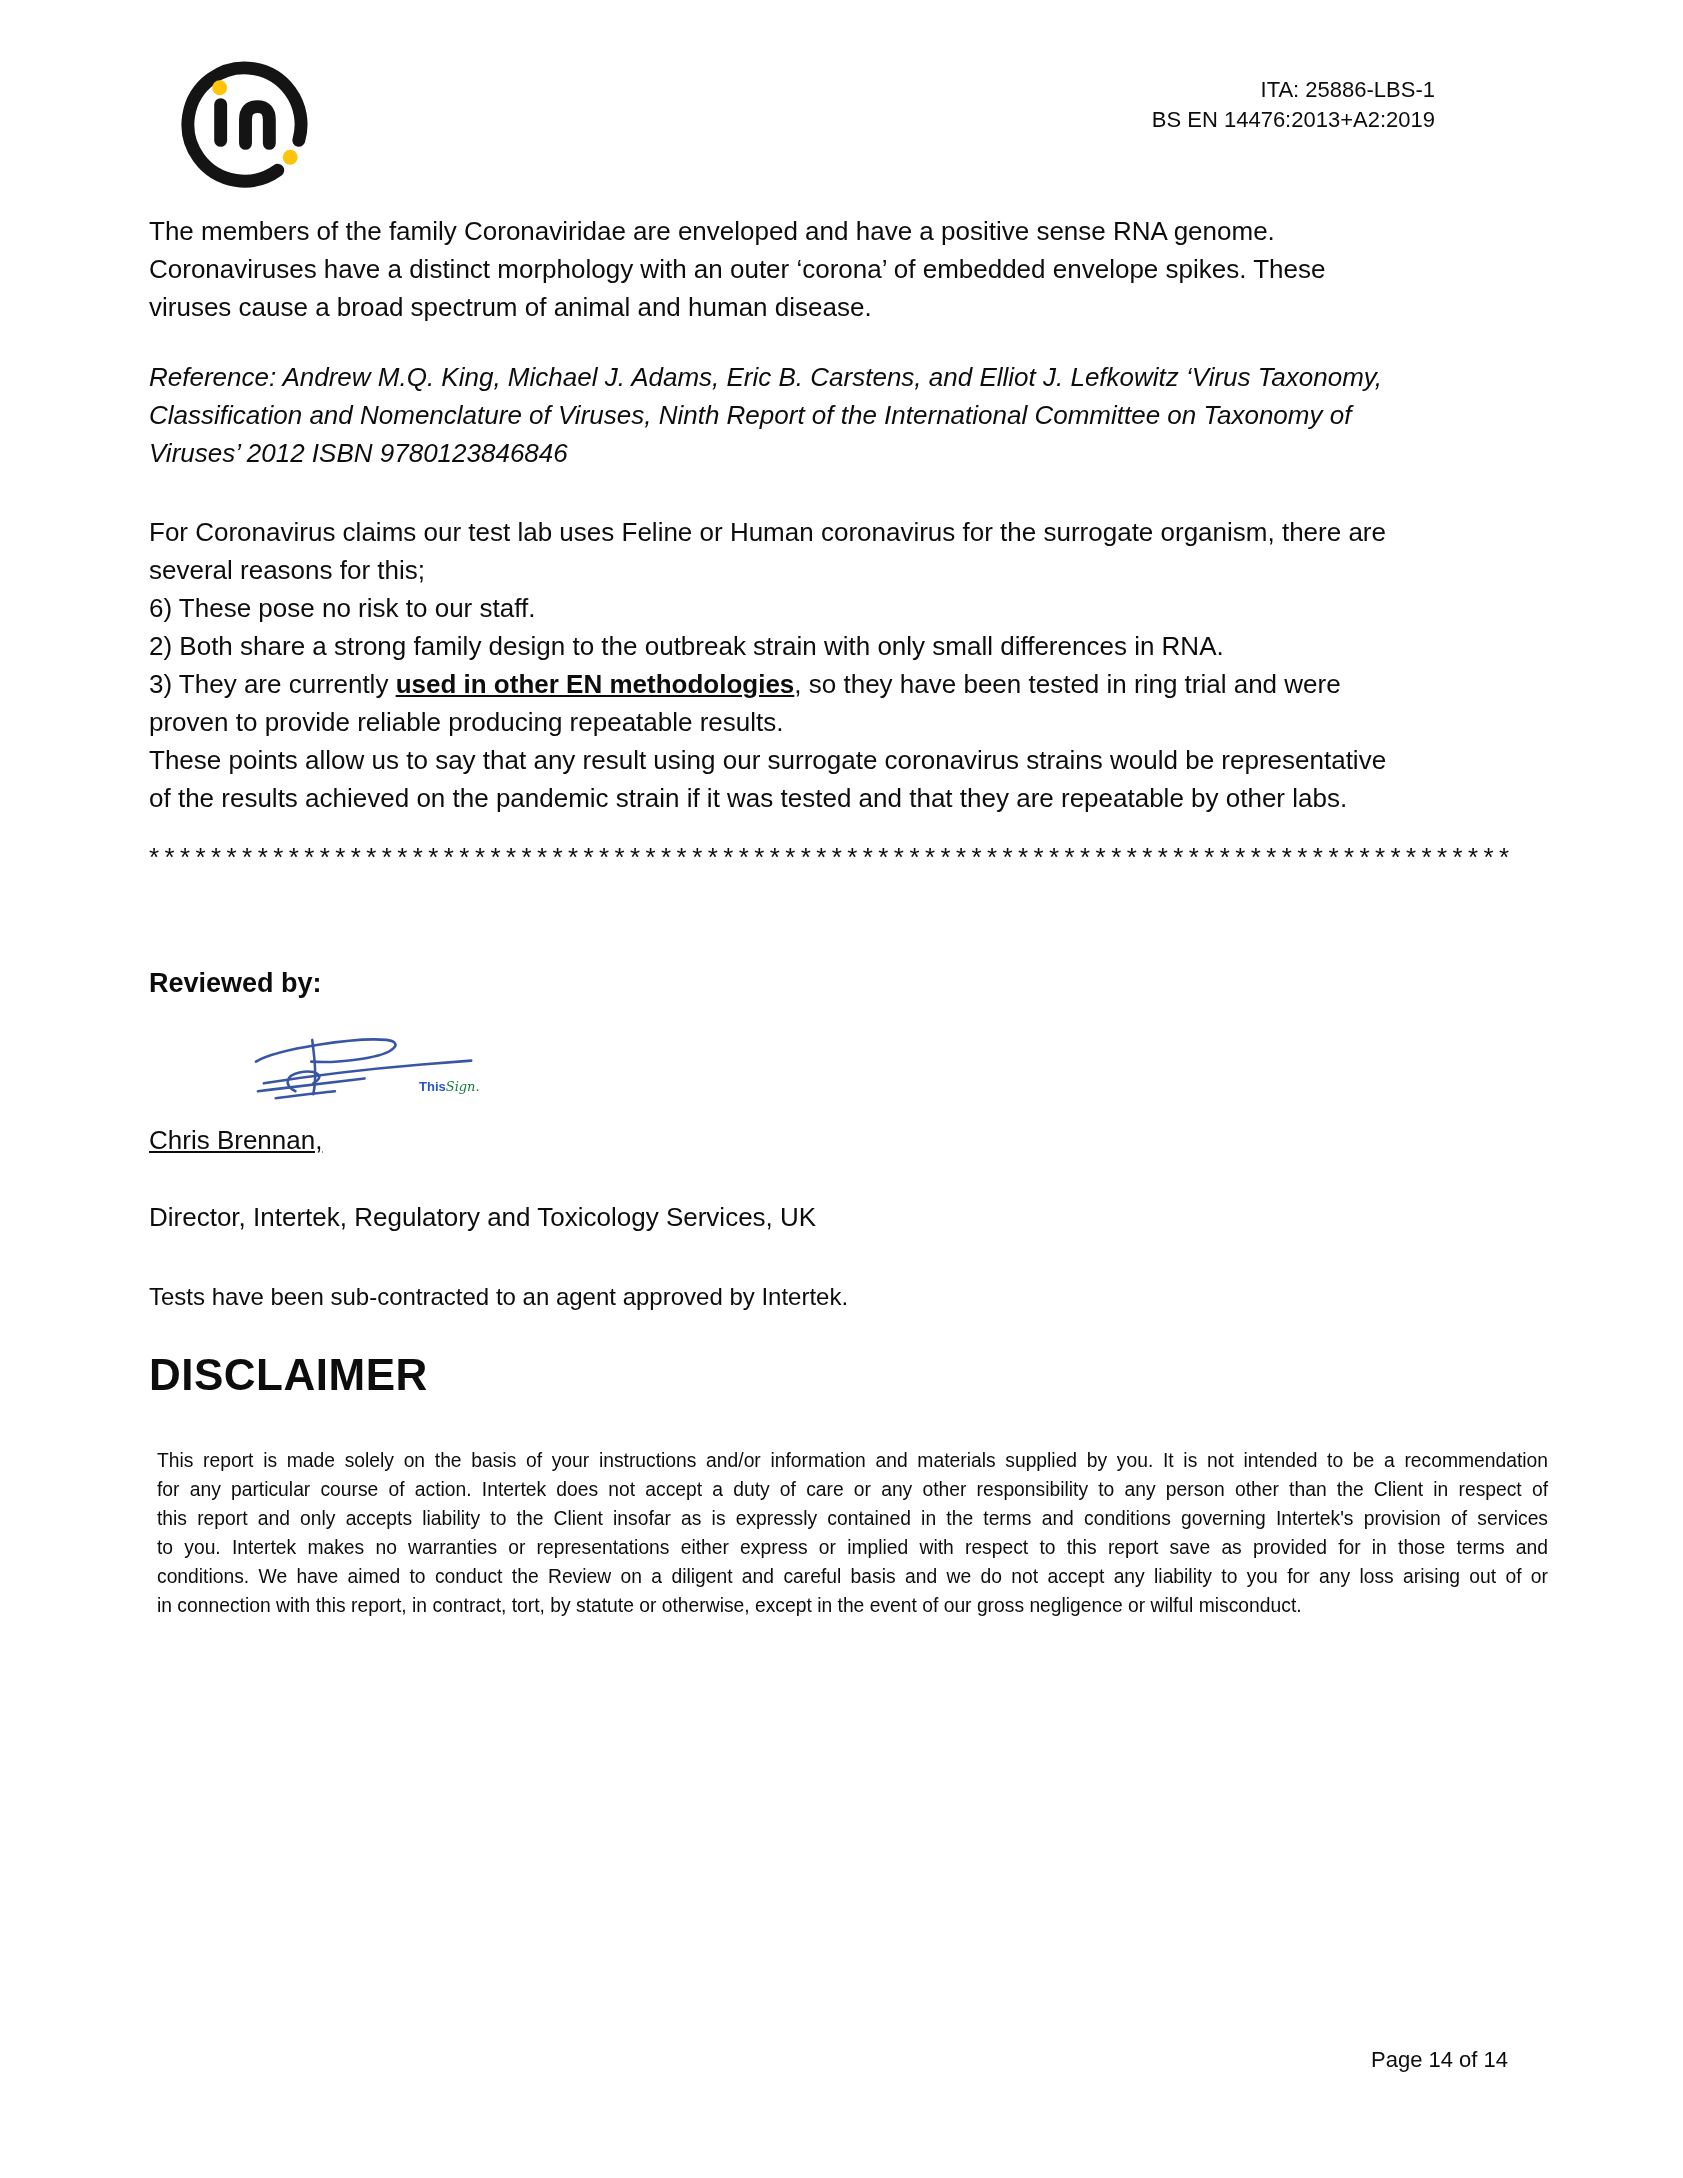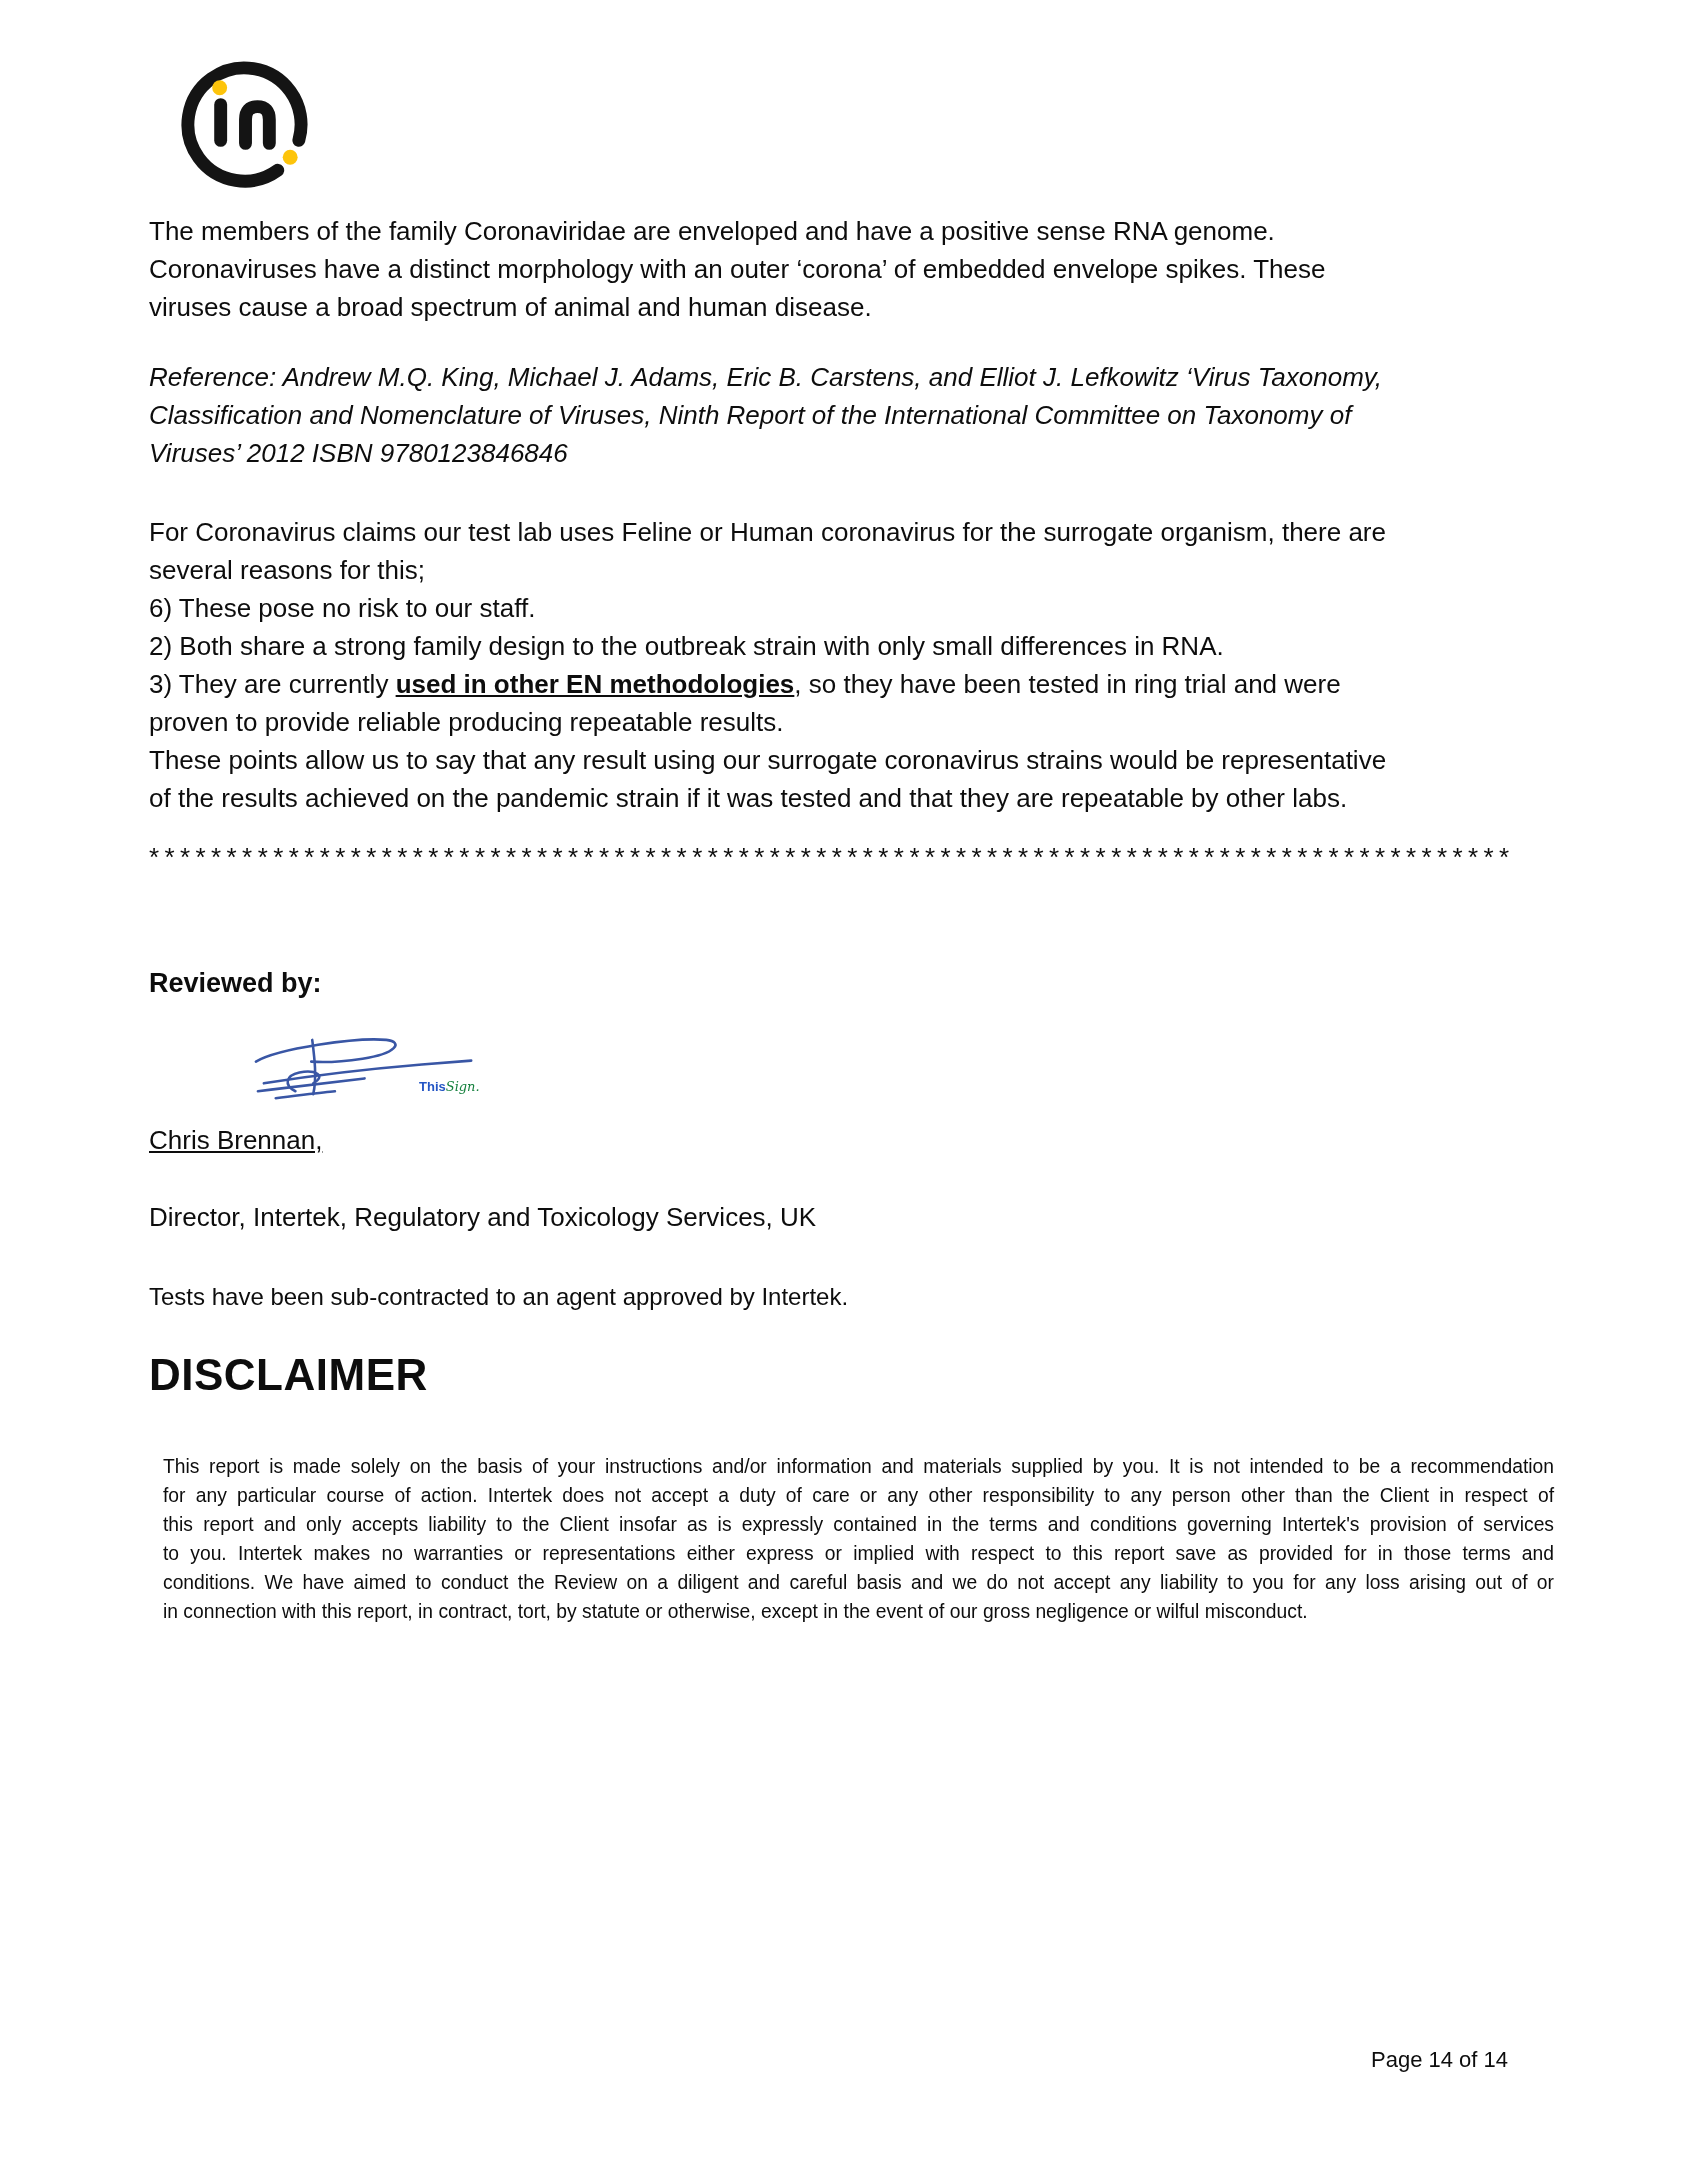--- a/index.html
+++ b/index.html
@@ -63,21 +63,21 @@
     left: 149px; top: 1350px;
     font-size: 44px;
     font-weight: bold;
     letter-spacing: 0.5px;
   }
   .disclaimer-text {
     left: 149px; top: 1438px;
     width: 1391px;
     font-size: 19.3px;
     line-height: 29px;
-    margin: 14px;
+    margin: 8px;
   }
   .disclaimer-text .just {
     display: block;
     white-space: pre-line;
     text-align: justify;
     text-align-last: justify;
   }
   .disclaimer-text .lastline { display: block; white-space: pre-line; text-align: left; }
 
   .page-number { right: 175px; top: 2047px; font-size: 22px; }
@@ -94,20 +94,24 @@
 
       <circle cx="116" cy="102" r="7.5" fill="#FDC40B"></circle>
 
       <circle cx="45" cy="32" r="7.5" fill="#FDC40B"></circle>
       <path d="M46,49 L46,85" fill="none" stroke="#141414" stroke-width="13" stroke-linecap="round"></path>
 
       <path d="M71,88 L71,64 Q71,51 83,51 Q95,51 95,64 L95,88" fill="none" stroke="#141414" stroke-width="13" stroke-linecap="round"></path>
     </svg>
   </div>
 
+  <div class="abs doc-refs">
+    <div>ITA: 25886-LBS-1</div>
+    <div>BS EN 14476:2013+A2:2019</div>
+  </div>
 
   <p class="abs bodytext" style="top:212px">The members of the family Coronaviridae are enveloped and have a positive sense RNA genome.
 Coronaviruses have a distinct morphology with an outer ‘corona’ of embedded envelope spikes. These
 viruses cause a broad spectrum of animal and human disease.</p>
 
   <p class="abs bodytext italic" style="top:358px">Reference: Andrew M.Q. King, Michael J. Adams, Eric B. Carstens, and Elliot J. Lefkowitz ‘Virus Taxonomy,
 Classification and Nomenclature of Viruses, Ninth Report of the International Committee on Taxonomy of
 Viruses’ 2012 ISBN 9780123846846</p>
 
   <div class="abs block" style="left:149px; top:513px; width:1416px">

